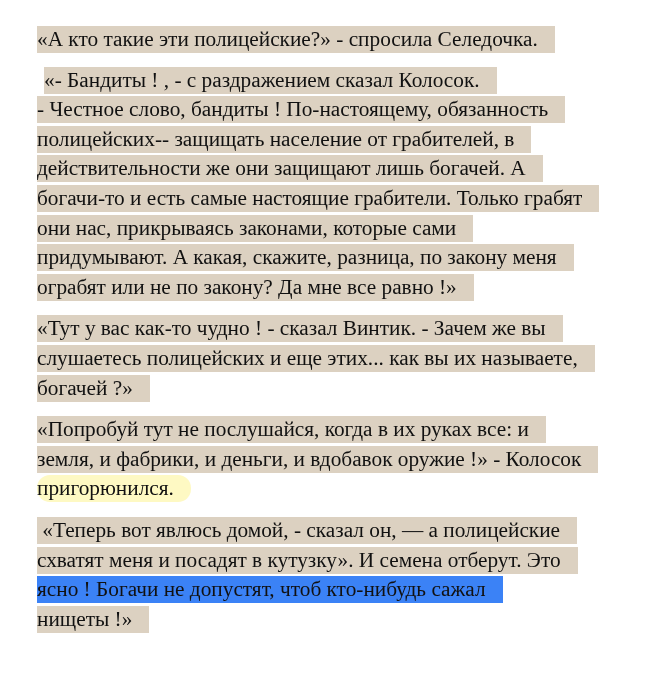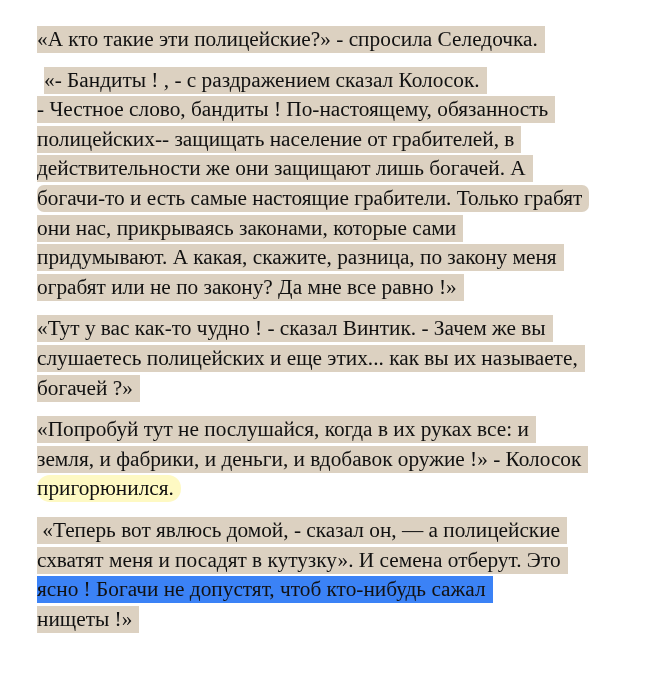--- a/index.html
+++ b/index.html
@@ -29,41 +29,41 @@
       display: block;
       height: 29.6px;
       line-height: 29.6px;
       white-space: pre;
     }
     .hl {
       background: #dcd1c1;
       display: inline-block;
       height: 27px;
       line-height: 27px;
-      padding-right: 7px;
+      padding-right: 17px;
     }
     .gap-1 { height: 11px; }
     .gap-2 { height: 12px; }
   </style>
 </head>
 <body>
 
 <div class="doc">
 
   <div class="para">
     <span class="line"><span class="hl" style="background: rgb(220, 209, 193);">«А кто такие эти полицейские?» - спросила Селедочка.</span></span>
   </div>
   <div class="gap-1"></div>
 
   <div class="para">
     <span class="line"><span class="hl" style="background: rgb(220, 209, 193); margin-left: 7px;">«- Бандиты ! , - с раздражением сказал Колосок.</span></span>
     <span class="line"><span class="hl" style="background: rgb(220, 209, 193);">- Честное слово, бандиты ! По-настоящему, обязанность</span></span>
     <span class="line"><span class="hl" style="background: rgb(220, 209, 193);">полицейских-- защищать население от грабителей, в</span></span>
     <span class="line"><span class="hl" style="background: rgb(220, 209, 193);">действительности же они защищают лишь богачей. А</span></span>
-    <span class="line"><span class="hl" style="background: rgb(220, 209, 193); border-radius: 7px;">богачи-то и есть самые настоящие грабители. Только грабят</span></span>
+    <span class="line"><span class="hl" style="background: rgb(220, 209, 193);">богачи-то и есть самые настоящие грабители. Только грабят</span></span>
     <span class="line"><span class="hl" style="background: rgb(220, 209, 193);">они нас, прикрываясь законами, которые сами</span></span>
     <span class="line"><span class="hl" style="background: rgb(220, 209, 193);">придумывают. А какая, скажите, разница, по закону меня</span></span>
     <span class="line"><span class="hl" style="background: rgb(220, 209, 193); text-align: right;">ограбят или не по закону? Да мне все равно !»</span></span>
   </div>
   <div class="gap-2"></div>
 
   <div class="para">
     <span class="line"><span class="hl" style="background: rgb(220, 209, 193);">«Тут у вас как-то чудно ! - сказал Винтик. - Зачем же вы</span></span>
     <span class="line"><span class="hl" style="background: rgb(220, 209, 193);">слушаетесь полицейских и еще этих... как вы их называете,</span></span>
     <span class="line"><span class="hl" style="background: rgb(220, 209, 193);">богачей ?»</span></span>

